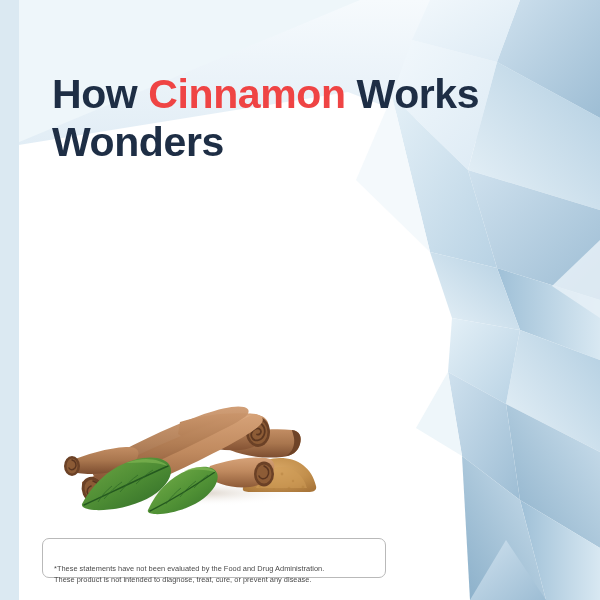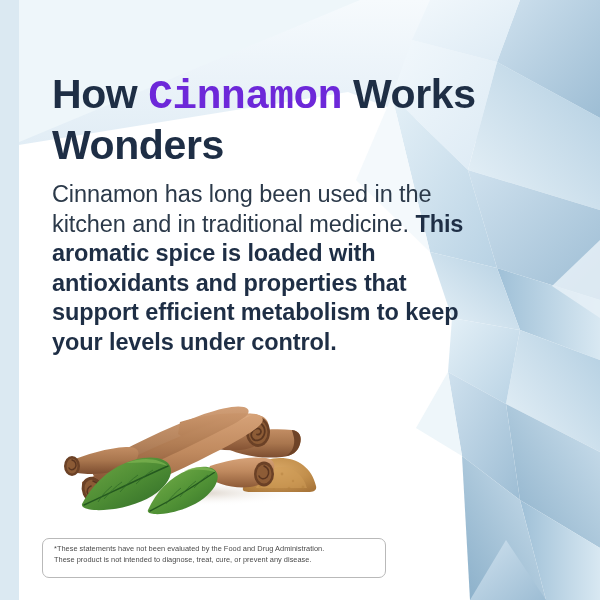--- a/index.html
+++ b/index.html
@@ -53,22 +53,21 @@
     top: 70px;
     width: 430px;
     margin: 0;
     font-size: 41px;
     line-height: 48px;
     font-weight: bold;
     letter-spacing: -0.4px;
     color: #1e2e45;
   }
   .headline .accent {
-    color: #6d28d9;
-    font-family: Liberation Mono, monospace;
+    color: #ef4444;
   }
 
   .body-copy {
     position: absolute;
     left: 52px;
     top: 180px;
     width: 440px;
     margin: 0;
     font-size: 23.5px;
     line-height: 29.5px;
@@ -101,21 +100,21 @@
   .disclaimer {
     position: absolute;
     left: 42px;
     top: 538px;
     width: 344px;
     height: 40px;
     box-sizing: border-box;
     border: 1px solid #b9b9b9;
     border-radius: 7px;
     background: #ffffff;
-    padding: 4px 11px 0 11px;
+    padding: 24px 11px 0 11px;
   }
   .disclaimer p {
     margin: 0;
     font-size: 7.4px;
     line-height: 11.3px;
     color: #4a4a4a;
     letter-spacing: 0.02px;
   }
 </style>
 </head>
@@ -184,23 +183,20 @@
   </svg>
 
   <div class="left-strip"></div>
 
   <div class="content">
 
     <h1 class="headline">
       <span>How </span><span class="accent">Cinnamon</span><span> Works Wonders</span>
     </h1>
 
-    <p class="body-copy">
-      <span class="lead">Cinnamon has long been used in the kitchen and in traditional medicine. </span><span class="emph">This aromatic spice is loaded with antioxidants and properties that support efficient metabolism to keep your levels under control.</span>
-    </p>
 
     <div class="product-photo">
       <svg viewBox="0 0 266 145" preserveAspectRatio="xMidYMid meet" aria-hidden="true">
         <defs>
           <linearGradient id="stickA" x1="0" y1="0" x2="0" y2="1">
             <stop offset="0" stop-color="#d6a278"></stop>
             <stop offset="0.45" stop-color="#c08a5f"></stop>
             <stop offset="1" stop-color="#8e5b38"></stop>
           </linearGradient>
           <linearGradient id="stickB" x1="0" y1="0" x2="0" y2="1">

